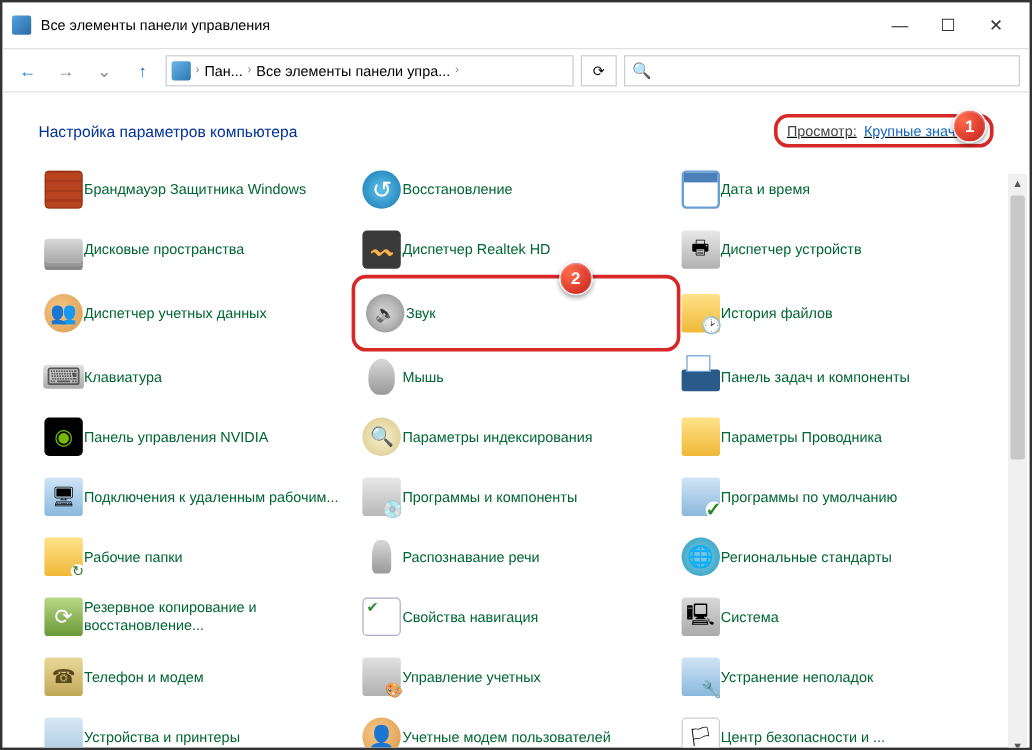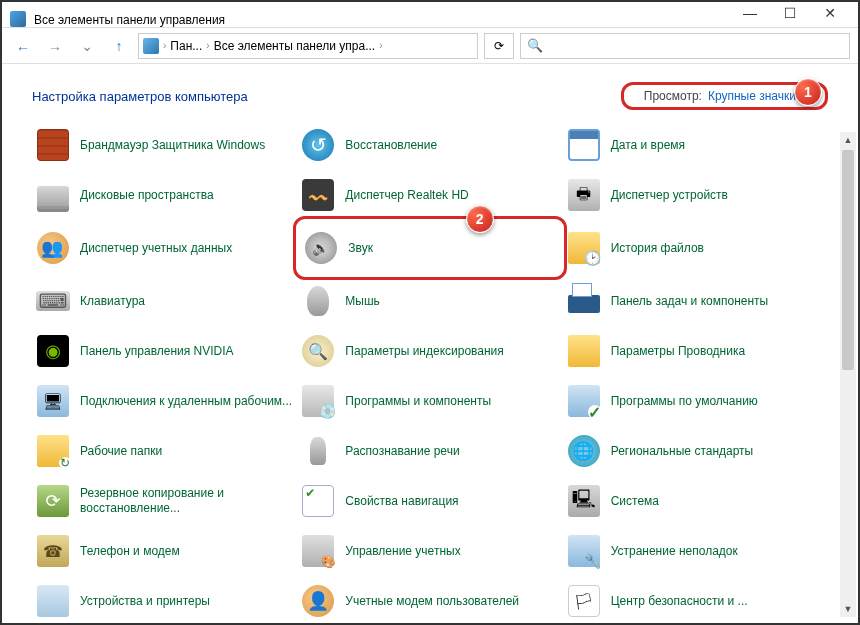--- a/index.html
+++ b/index.html
@@ -1,39 +1,39 @@
 <!DOCTYPE html>
 <html><head>
 <meta charset="utf-8">
 <style>
 * { box-sizing: border-box; margin: 0; padding: 0; }
 body { font-family: "Segoe UI", Tahoma, sans-serif; font-size: 12px; background: #fff; width: 860px; height: 625px; overflow: hidden; border: 2px solid #333; position: relative; }
-.titlebar { height: 26px; display: flex; align-items: flex-end; padding: 0 8px; border-bottom: 1px solid #e0e0e0; }
+.titlebar { height: 39px; display: flex; align-items: center; padding: 0 8px; border-bottom: 1px solid #e0e0e0; }
 .titlebar .app-icon { width: 16px; height: 16px; background: linear-gradient(135deg,#4fa3e0,#2c6aa0); border-radius: 2px; margin-right: 8px; }
 .titlebar .title { flex: 1; font-size: 12px; }
 .titlebar .win-btn { width: 40px; height: 28px; display: flex; align-items: center; justify-content: center; font-size: 14px; color: #333; cursor: pointer; }
 .navbar { height: 36px; display: flex; align-items: center; padding: 4px 8px; gap: 6px; border-bottom: 1px solid #e0e0e0; }
 .nav-arrow { width: 26px; height: 26px; display: flex; align-items: center; justify-content: center; color: #888; font-size: 14px; cursor: pointer; }
 .nav-arrow.active { color: #1976d2; }
 .breadcrumb { flex: 1; height: 26px; border: 1px solid #ccc; display: flex; align-items: center; padding: 0 4px; gap: 4px; font-size: 12px; }
 .bc-icon { width: 16px; height: 16px; background: linear-gradient(135deg,#6bb6e8,#2a76b0); border-radius: 2px; }
 .bc-sep { color: #888; font-size: 10px; }
 .refresh-btn { width: 30px; height: 26px; border: 1px solid #ccc; display: flex; align-items: center; justify-content: center; cursor: pointer; }
 .searchbox { width: 330px; height: 26px; border: 1px solid #ccc; display: flex; align-items: center; padding: 0 6px; }
 .searchbox input { border: none; outline: none; flex: 1; font-size: 12px; color: #888; }
 .searchbox .search-icon { color: #888; font-size: 13px; }
 .content { position: relative; padding: 0; height: calc(625px - 30px - 36px - 4px); overflow: hidden; }
 .header-row { display: flex; align-items: center; padding: 18px 30px 10px 30px; }
 .page-title { color: #003399; font-size: 13px; flex: 1; }
-.view-box { border: 3px solid #d62828; border-radius: 12px; padding: 4px 20px; display: flex; align-items: center; gap: 6px; position: relative; }
+.view-box { border: 3px solid #d62828; border-radius: 12px; padding: 4px 8px; display: flex; align-items: center; gap: 6px; position: relative; text-decoration: underline; }
 .view-label { color: #444; font-size: 12px; }
 .view-value { color: #1565c0; font-size: 12px; cursor: pointer; }
 .view-value::after { content: "▾"; margin-left: 3px; color: #1565c0; }
 .grid { display: grid; grid-template-columns: repeat(3, 1fr); padding: 0 30px 0 30px; row-gap: 0; }
-.item { display: flex; align-items: center; gap: 10px; padding: 8px 4px; cursor: pointer; min-height: 48px; }
+.item { display: flex; align-items: center; padding: 8px 4px; cursor: pointer; min-height: 48px; }
 .item .icon { width: 34px; height: 34px; flex-shrink: 0; display: flex; align-items: center; justify-content: center; }
 .item .label { color: #006633; font-size: 12px; line-height: 1.25; }
 .highlight-box { border: 3px solid #d62828; border-radius: 12px; padding: 4px; margin: -4px; }
 .callout { position: absolute; width: 28px; height: 28px; border-radius: 50%; background: radial-gradient(circle at 30% 30%, #ff6b4a, #c41e1e); border: 1px solid #fff; box-shadow: 0 2px 4px rgba(0,0,0,0.4), inset 0 1px 2px rgba(255,255,255,0.5); color: #fff; font-weight: bold; font-size: 14px; display: flex; align-items: center; justify-content: center; z-index: 10; }
 .scrollbar { position: absolute; right: 2px; top: 68px; bottom: 2px; width: 16px; background: #f0f0f0; }
 .scroll-arrow { height: 16px; display: flex; align-items: center; justify-content: center; font-size: 9px; color: #555; cursor: pointer; }
 .scroll-thumb { position: absolute; left: 2px; right: 2px; top: 18px; height: 220px; background: #c8c8c8; border-radius: 2px; cursor: pointer; }
 
 .ic { width: 32px; height: 32px; border-radius: 4px; }
 .ic-firewall { background: linear-gradient(#c94f2e,#a33618); box-shadow: inset 0 0 0 1px #8b2f12; background-image: repeating-linear-gradient(0deg,#b8431f 0 6px,#a5391a 6px 8px), repeating-linear-gradient(90deg, transparent 0 10px, rgba(0,0,0,0.15) 10px 11px); }

